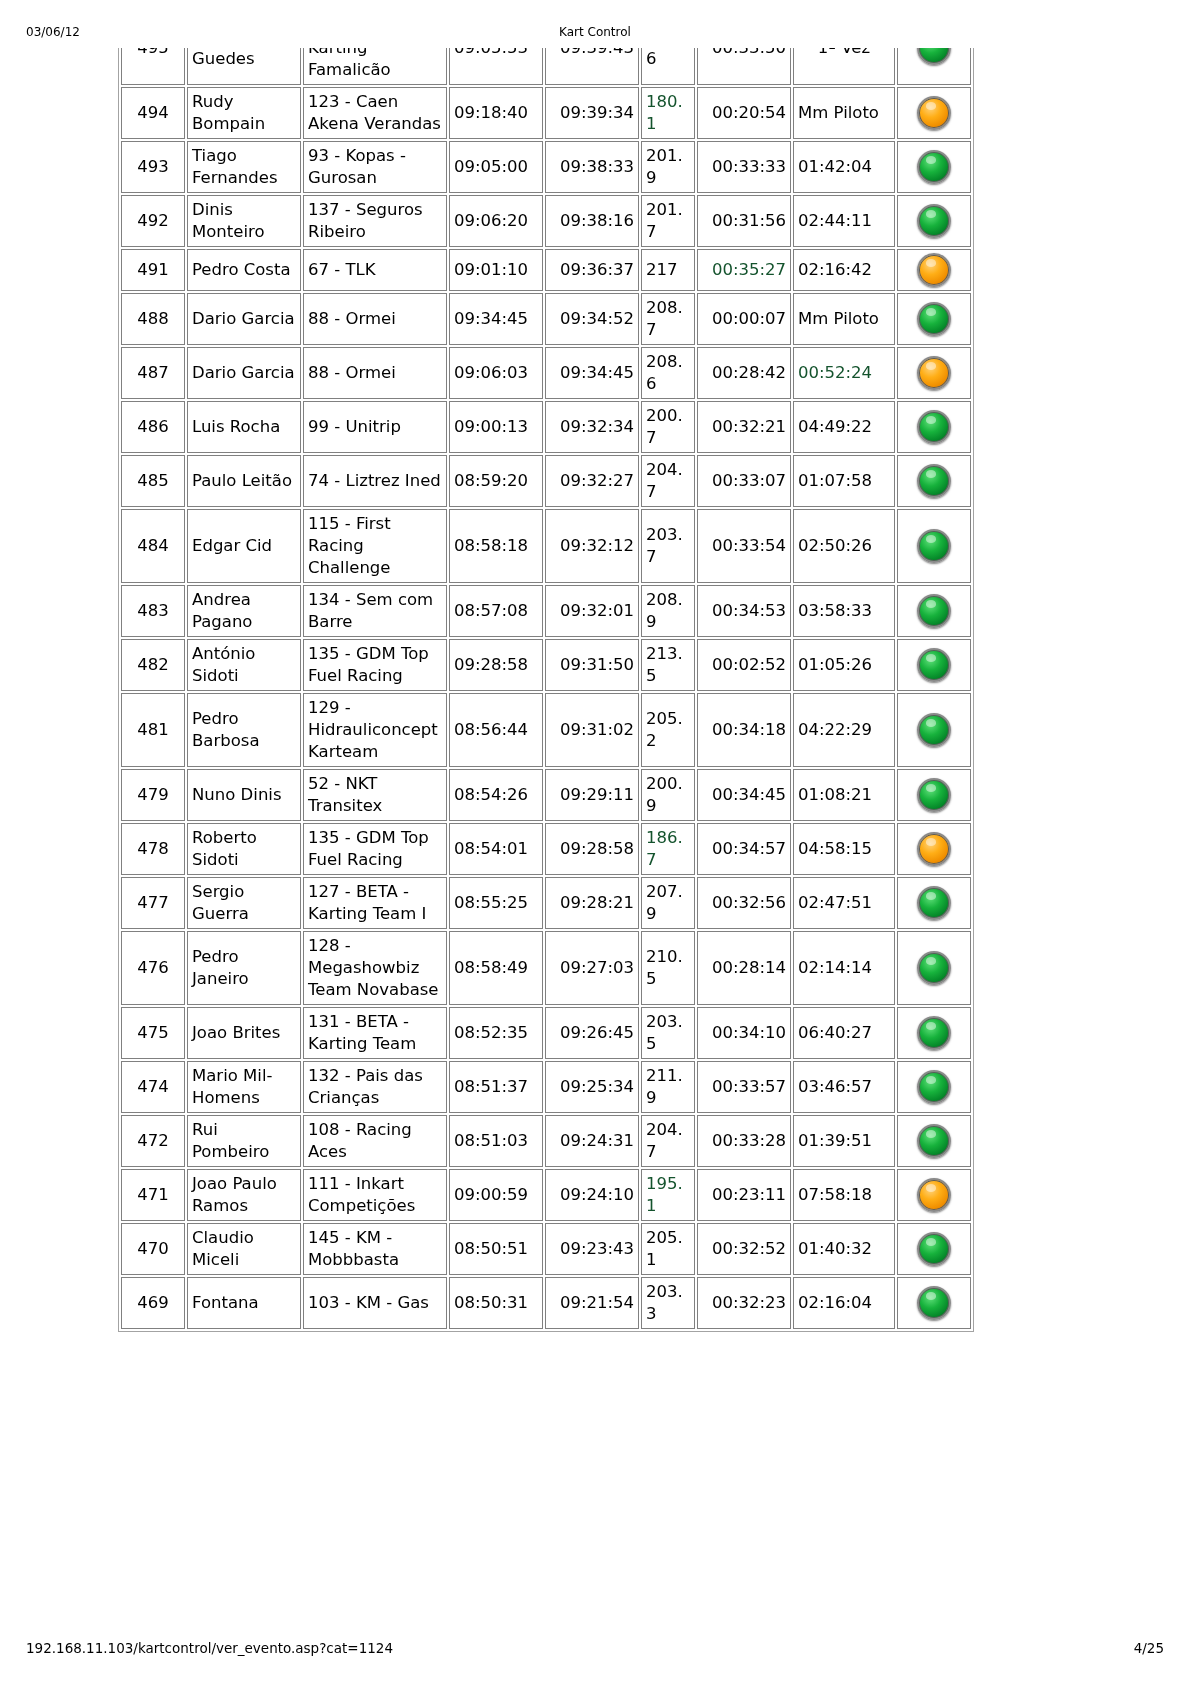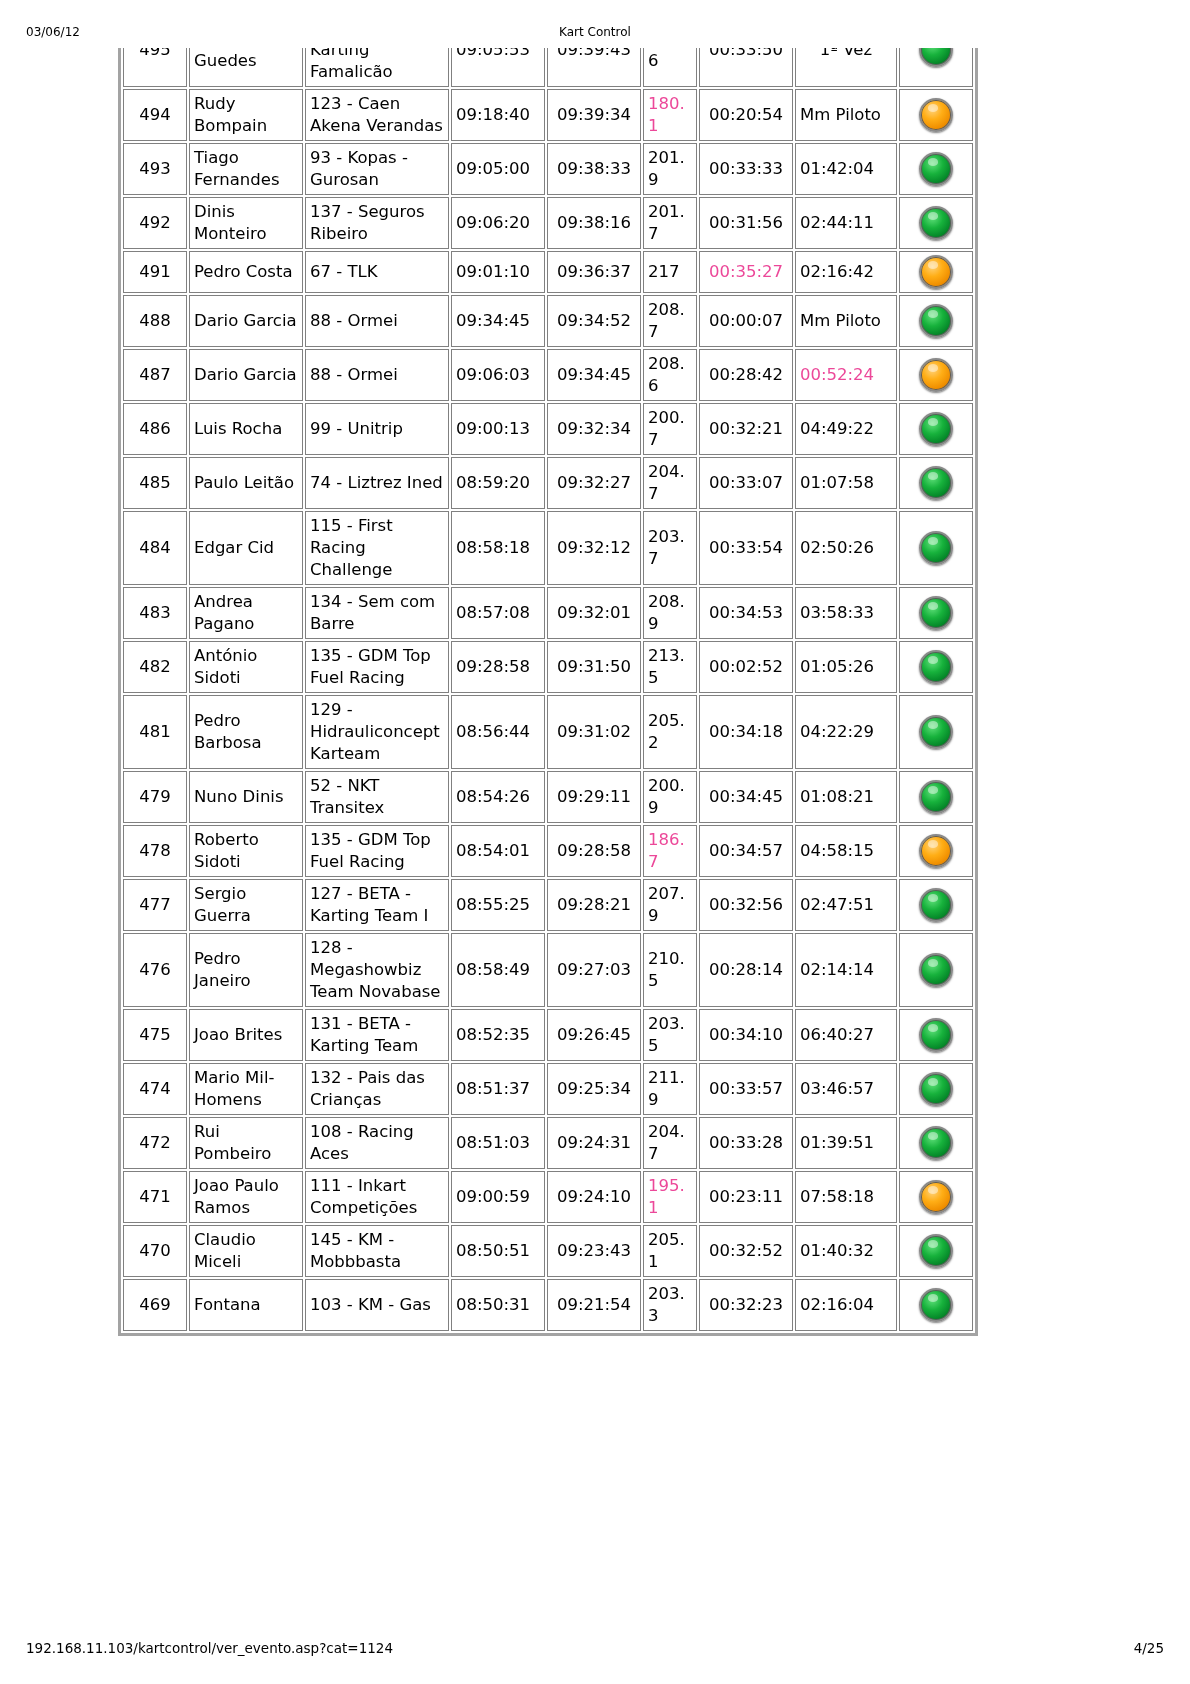--- a/index.html
+++ b/index.html
@@ -75,21 +75,21 @@
   }
   .table-shift {
     position: absolute;
     left: 118px;
     top: -40px;
   }
 
   table.results {
     border-collapse: separate;
     border-spacing: 2px;
-    border: 3px solid #a3a3a3;
+    border: 1px solid #a3a3a3;
     background: #ffffff;
     table-layout: fixed;
     width: 774px;
   }
   table.results td {
     border: 1px solid #808080;
     background: #ffffff;
     font-size: 16.5px;
     line-height: 22px;
     padding: 3px 4px;
@@ -97,30 +97,30 @@
     font-family: "DejaVu Sans", "Liberation Sans", sans-serif;
     word-wrap: break-word;
     overflow-wrap: break-word;
   }
 
   
   .c-num    { width: 54px;  text-align: center; }
   .c-name   { width: 104px; text-align: left;   }
   .c-team   { width: 134px; text-align: left;   }
   .c-start  { width: 84px;  text-align: left;   }
-  .c-end    { width: 84px;  text-align: center; margin-left: 8px;   }
+  .c-end    { width: 84px;  text-align: right; margin-left: 8px;   }
   .c-speed  { width: 44px;  text-align: left;   }
-  .c-dur    { width: 84px;  text-align: center;   }
+  .c-dur    { width: 84px;  text-align: right;   }
   .c-best   { width: 92px;  text-align: left;   }
   .c-light  { width: 64px;  text-align: center; padding: 2px; }
 
   td.center-txt { text-align: center; }
   td.bottom-num { vertical-align: bottom; padding-bottom: 6px; }
 
-  .red { color: #ec4899; }
+  .red { color: #14532d; }
 
   
   .light {
     display: inline-block;
     width: 34px;
     height: 34px;
     border-radius: 50%;
     position: relative;
     vertical-align: middle;
     box-sizing: border-box;

